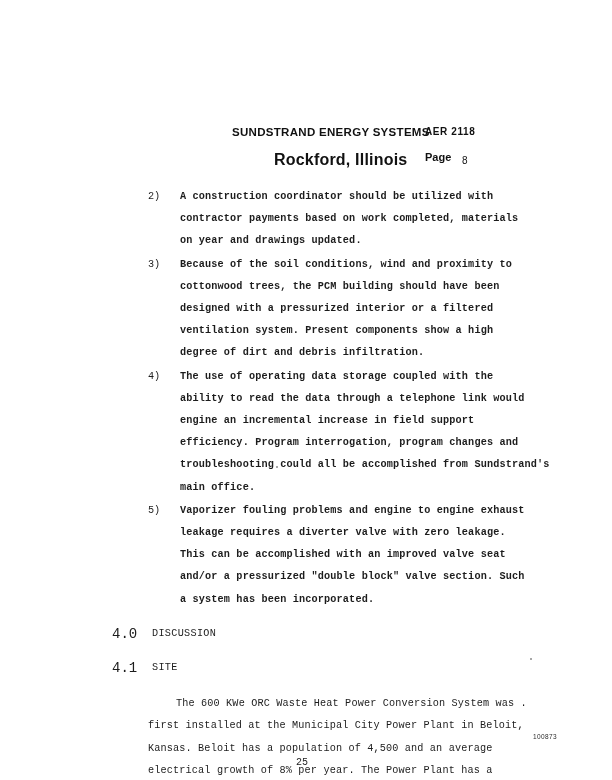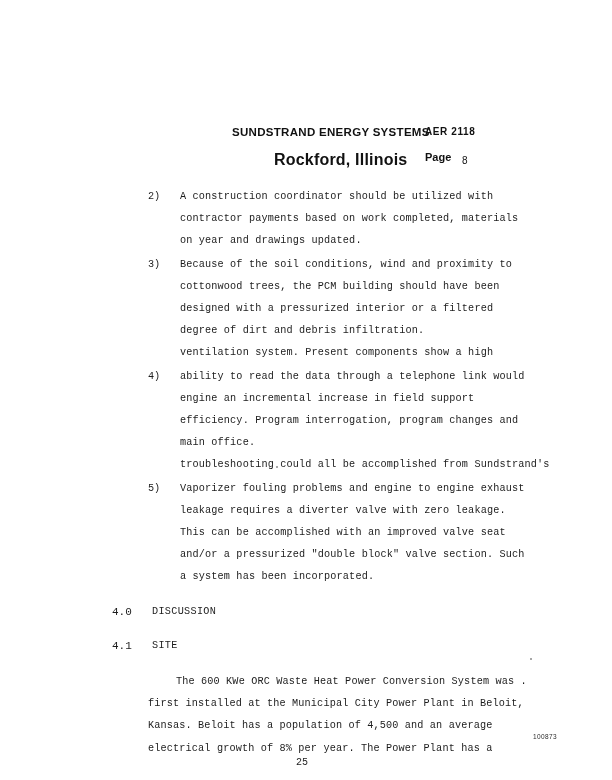--- a/index.html
+++ b/index.html
@@ -101,40 +101,41 @@
     text-align: left;
     padding-left: 148px;
     box-sizing: content-box;
     font-family: "Liberation Mono", monospace;
     font-size: 10.2px;
     line-height: 22.2px;
   }
   .item .text {
     flex: 1;
     padding-right: 40px;
+    font-weight: bold;
   }
   .item .text .line {
     line-height: 22.2px;
     white-space: pre;
     letter-spacing: 0.15px;
   }
 
   
   .section {
     display: flex;
     margin-top: 12px;
   }
   .section .num {
     width: 40px;
     flex: 0 0 40px;
     padding-left: 112px;
     box-sizing: content-box;
     line-height: 22.2px;
     font-family: "Liberation Mono", monospace;
-    font-size: 11px;
+    font-size: 14px;
   }
   .section .title {
     line-height: 22.2px;
     font-family: "Liberation Mono", monospace;
     font-size: 10.2px;
     letter-spacing: 0.3px;
   }
 
   
   .para {
@@ -200,33 +201,34 @@
         <div class="line">on year and drawings updated.</div>
       </div>
     </div>
 
     <div class="item">
       <div class="marker">3)</div>
       <div class="text">
         <div class="line">Because of the soil conditions, wind and proximity to</div>
         <div class="line">cottonwood trees, the PCM building should have been</div>
         <div class="line">designed with a pressurized interior or a filtered</div>
+        <div class="line">ventilation system. Present components show a high</div>
         <div class="line">degree of dirt and debris infiltration.</div>
-        <div class="line">ventilation system. Present components show a high</div>
       </div>
     </div>
 
     <div class="item">
       <div class="marker">4)</div>
       <div class="text">
+        <div class="line">The use of operating data storage coupled with the</div>
         <div class="line">ability to read the data through a telephone link would</div>
         <div class="line">engine an incremental increase in field support</div>
         <div class="line">efficiency. Program interrogation, program changes and</div>
+        <div class="line">troubleshooting could all be accomplished from Sundstrand's</div>
         <div class="line">main office.</div>
-        <div class="line">troubleshooting could all be accomplished from Sundstrand's</div>
       </div>
     </div>
 
     <div class="item">
       <div class="marker">5)</div>
       <div class="text">
         <div class="line">Vaporizer fouling problems and engine to engine exhaust</div>
         <div class="line">leakage requires a diverter valve with zero leakage.</div>
         <div class="line">This can be accomplished with an improved valve seat</div>
         <div class="line">and/or a pressurized "double block" valve section. Such</div>

